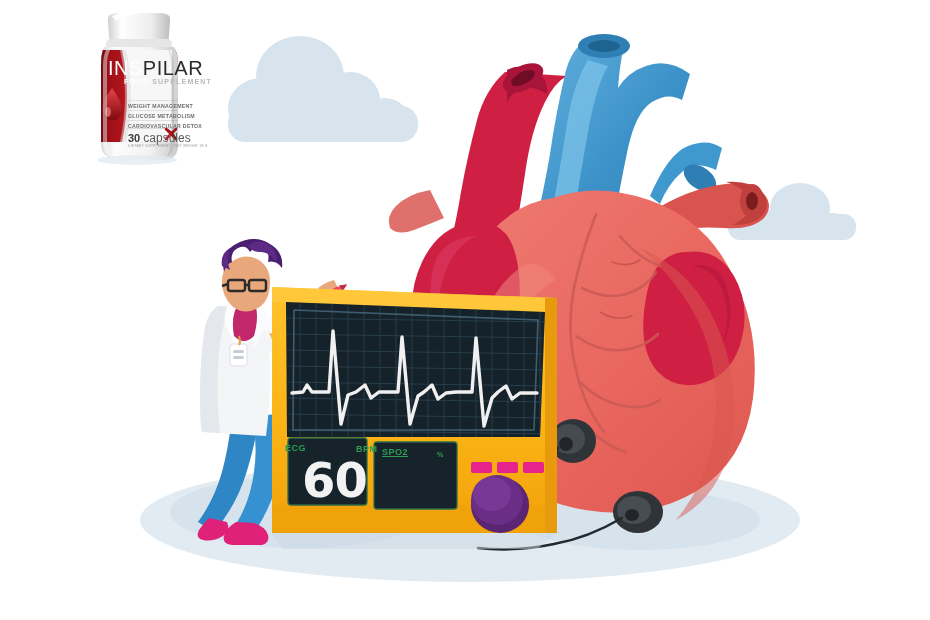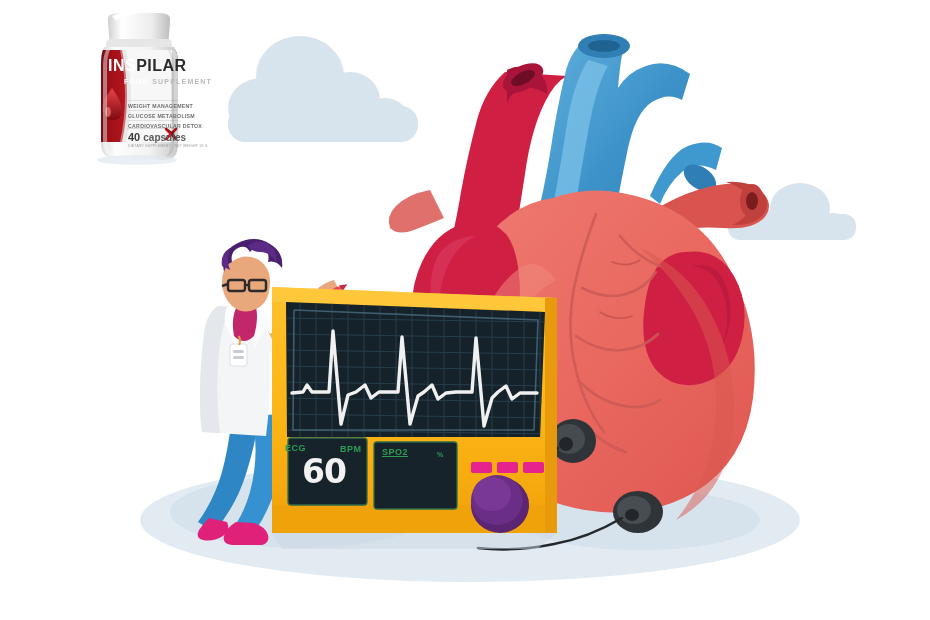--- a/index.html
+++ b/index.html
@@ -3,40 +3,40 @@
 <meta charset="utf-8">
 <style>
   html,body{margin:0;padding:0;background:#ffffff;}
   body{width:930px;height:620px;overflow:hidden;font-family:"Liberation Sans",sans-serif;}
   #stage{position:relative;width:930px;height:620px;background:#ffffff;overflow:hidden;}
   #stage svg{position:absolute;left:0;top:0;}
   .txt{position:absolute;white-space:nowrap;pointer-events:none;}
 
   
   #bottle-brand{
-    left:108px; top:57px; font-size:16px; font-weight:bold; letter-spacing:.5px;
+    left:108px; top:57px; font-size:20px; font-weight:normal; letter-spacing:.5px;
   }
   #bottle-brand .b1{color:#ffffff;}
   #bottle-brand .b2{color:#2b2b2b;}
   #bottle-sub{left:124px; top:78px; font-size:7px; letter-spacing:1.2px; font-weight:bold;}
   #bottle-sub .s1{color:#ffffff;}
   #bottle-sub .s2{color:#b9b9b9;}
   .benefit{left:128px; font-size:5.2px; letter-spacing:.3px; color:#6d6d6d; font-weight:bold;}
   #benefit0{top:103px;}
   #benefit1{top:113px;}
   #benefit2{top:123px;}
   #bottle-count{left:128px; top:131px; font-size:11px; font-weight:bold; color:#3a3a3a;}
-  #bottle-count .cap{font-size:10px; font-weight:bold; color:#5a5a5a;}
+  #bottle-count .cap{font-size:12px; font-weight:normal; color:#5a5a5a;}
   #bottle-fine{left:128px; top:144px; font-size:3.4px; letter-spacing:.25px; color:#9a9a9a;}
 
   
   .lbl{font-size:9px;font-weight:bold;color:#2f9e52;letter-spacing:.5px;}
-  .bignum{font-family:"DejaVu Sans",sans-serif;font-weight:bold;color:#f2f2f2;font-size:33px;letter-spacing:-1px;}
+  .bignum{font-family:"DejaVu Sans",sans-serif;font-weight:bold;color:#f2f2f2;font-size:48px;letter-spacing:-1px;}
   #lbl-ecg{left:285px;top:443px;}
-  #lbl-bpm{left:340px;top:444px;}
+  #lbl-bpm{left:356px;top:444px;}
   #val-bpm{left:302px;top:452px;}
   #lbl-spo2{left:382px;top:447px;text-decoration:underline;}
   #lbl-pct{left:437px;top:451px;font-size:7px;}
   #val-spo2{left:379px;top:456px;}
 </style>
 </head>
 <body>
 
 <div id="stage">
 
@@ -303,21 +303,21 @@
     <span class="b1">INS</span><span class="b2">PILAR</span>
   </div>
   <div class="txt" id="bottle-sub">
     <span class="s1">FOOD</span>
     <span class="s2">SUPPLEMENT</span>
   </div>
   <div class="txt benefit" id="benefit0">WEIGHT MANAGEMENT</div>
   <div class="txt benefit" id="benefit1">GLUCOSE METABOLISM</div>
   <div class="txt benefit" id="benefit2">CARDIOVASCULAR DETOX</div>
   <div class="txt" id="bottle-count">
-    <span>40</span>
+    <span>30</span>
     <span class="cap">capsules</span>
   </div>
   <div class="txt" id="bottle-fine">DIETARY SUPPLEMENT · NET WEIGHT 18 G</div>
 
   <div class="txt lbl" id="lbl-ecg">ECG</div>
   <div class="txt lbl" id="lbl-bpm">BPM</div>
   <div class="txt bignum" id="val-bpm">60</div>
   <div class="txt lbl" id="lbl-spo2">SPO2</div>
   <div class="txt lbl" id="lbl-pct">%</div>
 

